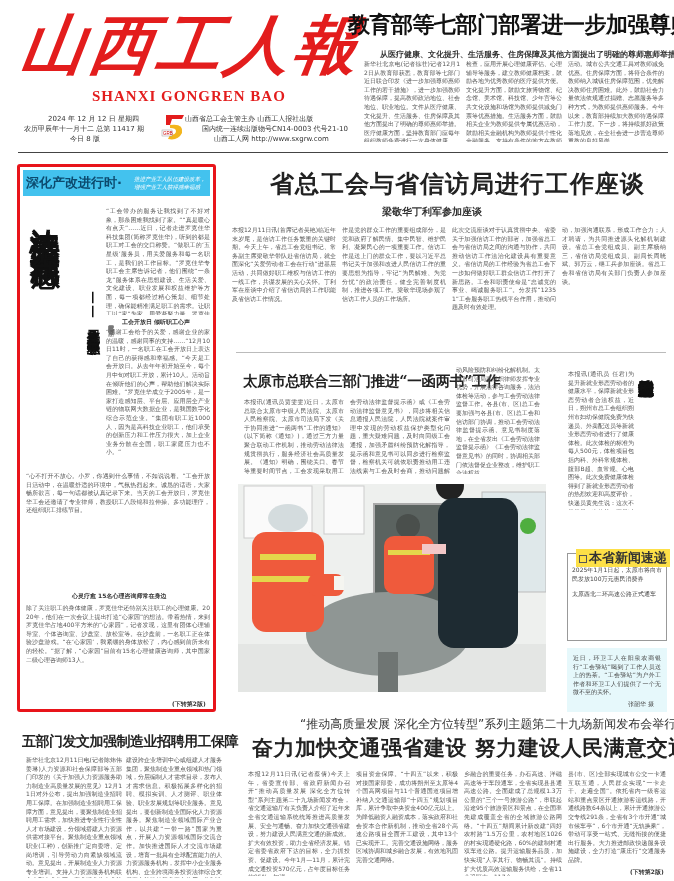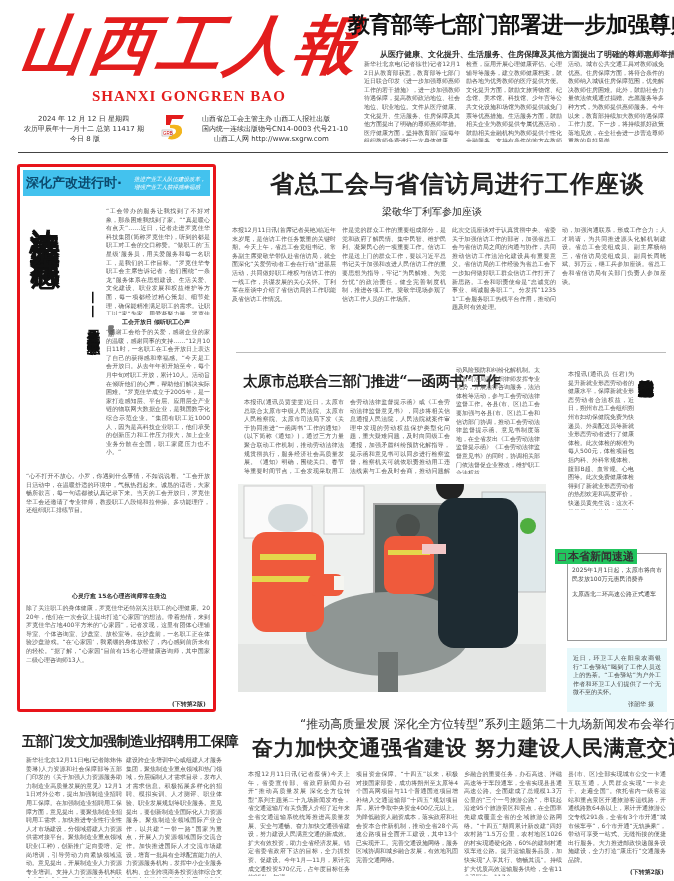--- a/index.html
+++ b/index.html
@@ -22,49 +22,49 @@
   .banner{left:23px;top:170px;width:187px;height:26px;background:#43c2ee}
   .banner-title{left:26px;top:174px;font-size:13px;font-weight:bold;color:#0c4a6e;white-space:nowrap}
   .banner-sub{left:134px;top:175px;width:74px;font-size:5.5px;line-height:8px;color:#fff;font-style:italic}
   .vert{writing-mode:vertical-rl;font-weight:900;color:#111}
   .vhead{left:28px;top:205px;font-size:30px;line-height:34px;letter-spacing:2px;height:330px}
   .vsub{left:84px;top:291px;font-size:13px;font-family:"DejaVu Serif","Liberation Serif",serif;letter-spacing:1px;height:190px}
   .vbyline{left:106px;top:320px;font-size:6px;color:#777;height:50px;font-weight:normal}
   .mid-sub{font-size:6px;font-weight:bold;color:#333;white-space:nowrap}
   
   .h1-mid{left:270px;top:168px;font-size:24px;font-weight:bold;color:#222;letter-spacing:1px;white-space:nowrap}
-  .sub-mid{left:382px;top:205px;font-size:10px;font-weight:normal;color:#333;white-space:nowrap}
+  .sub-mid{left:382px;top:205px;font-size:10px;font-weight:bold;color:#333;white-space:nowrap}
   .h2-tai{left:243px;top:372px;font-size:14.5px;font-weight:bold;white-space:nowrap;letter-spacing:-0.3px}
   .photo{left:238px;top:484px;width:308px;height:208px;overflow:hidden;background:#e9ecea}
   .vshuo{left:638px;top:368px;font-size:15.5px;line-height:16px;height:270px}
   .newsbox{left:567px;top:553px;width:100px;height:88px;border:1px solid #999}
-  .newsbox-title{left:555px;top:549px;background:#22c55e;padding:0 3px;font-size:11px;font-weight:bold;color:#333;white-space:nowrap}
+  .newsbox-title{left:576px;top:549px;background:#fde047;padding:0 3px;font-size:13px;font-weight:bold;color:#333;white-space:nowrap}
   .notebox{left:567px;top:648px;width:100px;height:64px;background:#e6f8fb}
   .h-series{left:300px;top:716px;font-size:12px;font-weight:normal;color:#333;white-space:nowrap}
   .h1-bot{left:252px;top:734px;font-size:21px;font-weight:bold;font-family:"DejaVu Serif","Liberation Serif",serif;letter-spacing:0.5px;white-space:nowrap}
   .h2-five{left:22px;top:733px;font-size:14px;font-weight:bold;color:#222;white-space:nowrap;letter-spacing:-0.5px}
   .jump{font-size:6px;color:#333;font-weight:bold}
 </style>
 </head>
 <body>
 
 <div class="abs mast-title">山西工人報</div>
 <div class="abs mast-pinyin">SHANXI GONGREN BAO</div>
-<div class="abs mast-info" style="left:38px;top:114px">2024 年 12 月 12 日 星期四</div>
+<div class="abs mast-info" style="left:48px;top:114px">2024 年 12 月 12 日 星期四</div>
 <div class="abs mast-info" style="left:24px;top:124px">农历甲辰年十一月十二 总第 11417 期</div>
 <div class="abs mast-info" style="left:70px;top:134px">今日 8 版</div>
 <div class="abs logo">
   <svg width="28" height="28" viewBox="0 0 28 28">
     <path d="M6 2 L24 2 L22 6 L12 6 L10 12 L6 12 Z" fill="#e31d1d"></path>
     <path d="M10 12 Q24 10 22 20 Q18 28 8 26 L10 22 Q16 22 16 18 Q16 15 10 15 Z" fill="#f3b51c"></path>
     <rect x="2" y="17" width="10" height="6" fill="#fff" stroke="#999" stroke-width="0.5"></rect>
     <text x="3" y="22" font-size="4.5" fill="#c00" font-family="Liberation Sans, sans-serif">GRB</text>
   </svg>
 </div>
-<div class="abs mast-info" style="left:202px;top:114px">山西省总工会主管主办 山西工人报社出版</div>
+<div class="abs mast-info" style="left:185px;top:114px">山西省总工会主管主办 山西工人报社出版</div>
 <div class="abs mast-info" style="left:202px;top:124px">国内统一连续出版物号CN14-0003 代号21-10</div>
 <div class="abs mast-info" style="left:214px;top:134px">山西工人网 http://www.sxgrw.com</div>
 
 <div class="abs h1-top">教育部等七部门部署进一步加强尊师惠师工作</div>
 <div class="abs sub-top">从医疗健康、文化提升、生活服务、住房保障及其他方面提出了明確的尊师惠师举措</div>
 <div class="abs body-txt" style="left:364px;top:60px;width:96px;height:82px">新华社北京电(记者徐壮)记者12月12日从教育部获悉，教育部等七部门近日联合印发《进一步加强尊师惠师工作的若干措施》，进一步加强教师待遇保障，提高教师政治地位、社会地位、职业地位。文件从医疗健康、文化提升、生活服务、住房保障及其他方面提出了明确的尊师惠师举措。医疗健康方面，坚持教育部门应每年组织教师免费进行一次身体健康</div>
 <div class="abs body-txt" style="left:466px;top:60px;width:96px;height:82px">检查，应用开展心理健康评估、心理辅导等服务，建立教师健康档案，鼓励各地为优秀教师的医疗提供方便。文化提升方面，鼓励文旅博物馆、纪念馆、美术馆、科技馆、少年宫等公共文化设施和场馆为教师提供减免门票等优惠措施。生活服务方面，鼓励相关企业为教师提供专属优惠活动，鼓励相关金融机构为教师提供个性化金融服务，支持有条件的地方在教师节举办</div>
 <div class="abs body-txt" style="left:568px;top:60px;width:96px;height:82px">活动。城市公共交通工具对教师减免优惠。住房保障方面，将符合条件的教师纳入城镇住房保障范围，优先解决教师住房困难。此外，鼓励社会力量依法依规通过捐赠、志愿服务等多种方式，为教师提供惠师服务。今年以来，教育部持续加大教师待遇保障工作力度。下一步，将持续抓好政策落地见效，在全社会进一步营造尊师重教的良好风尚。</div>
 
 <div class="abs rule" style="left:18px;top:152px;width:650px"></div>

